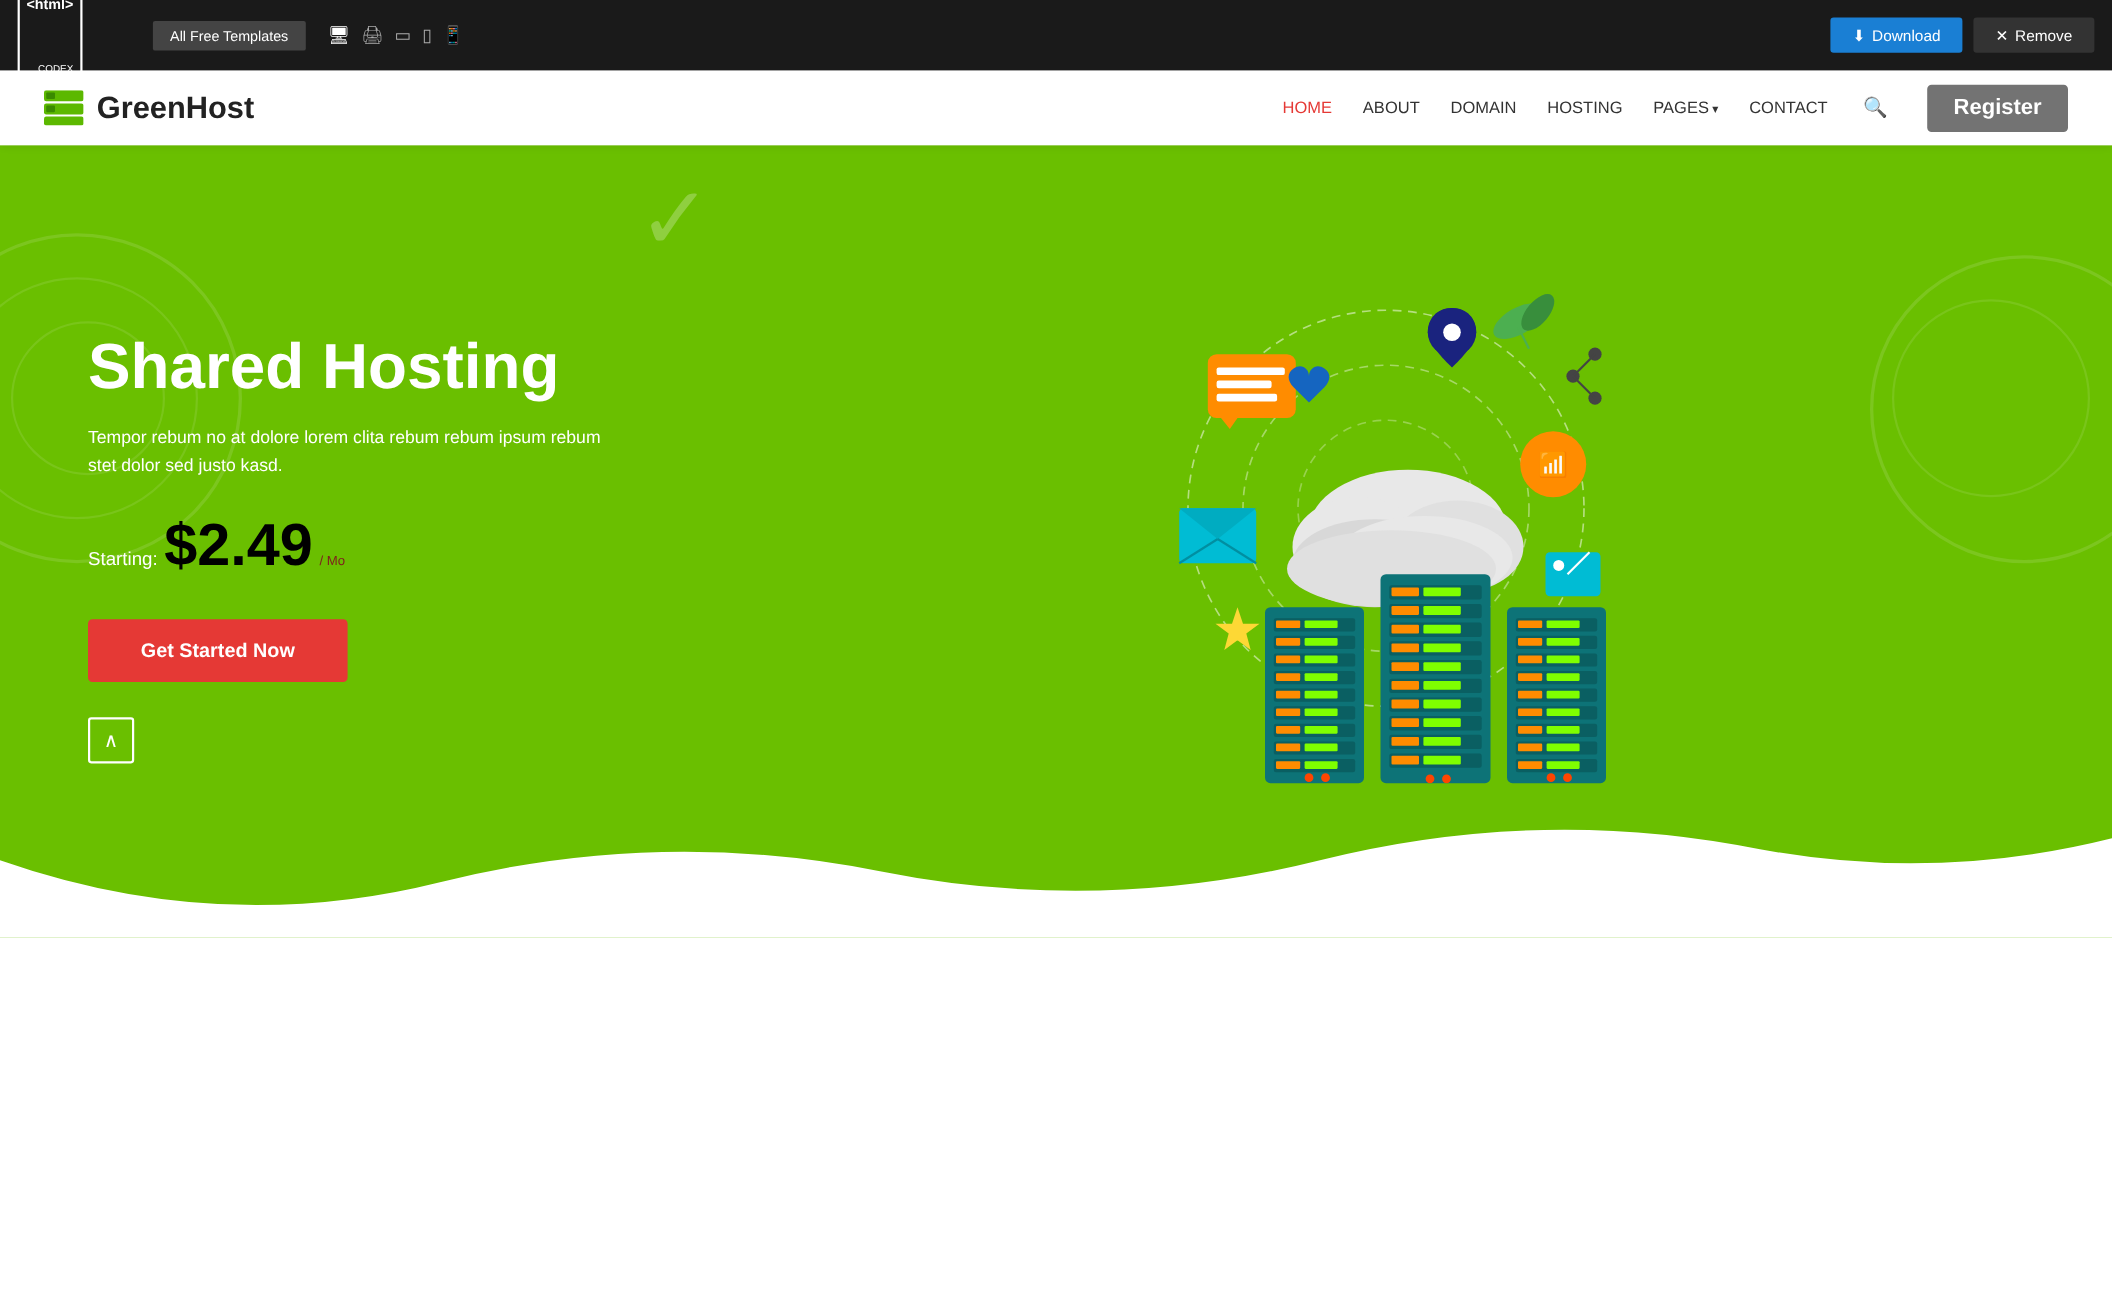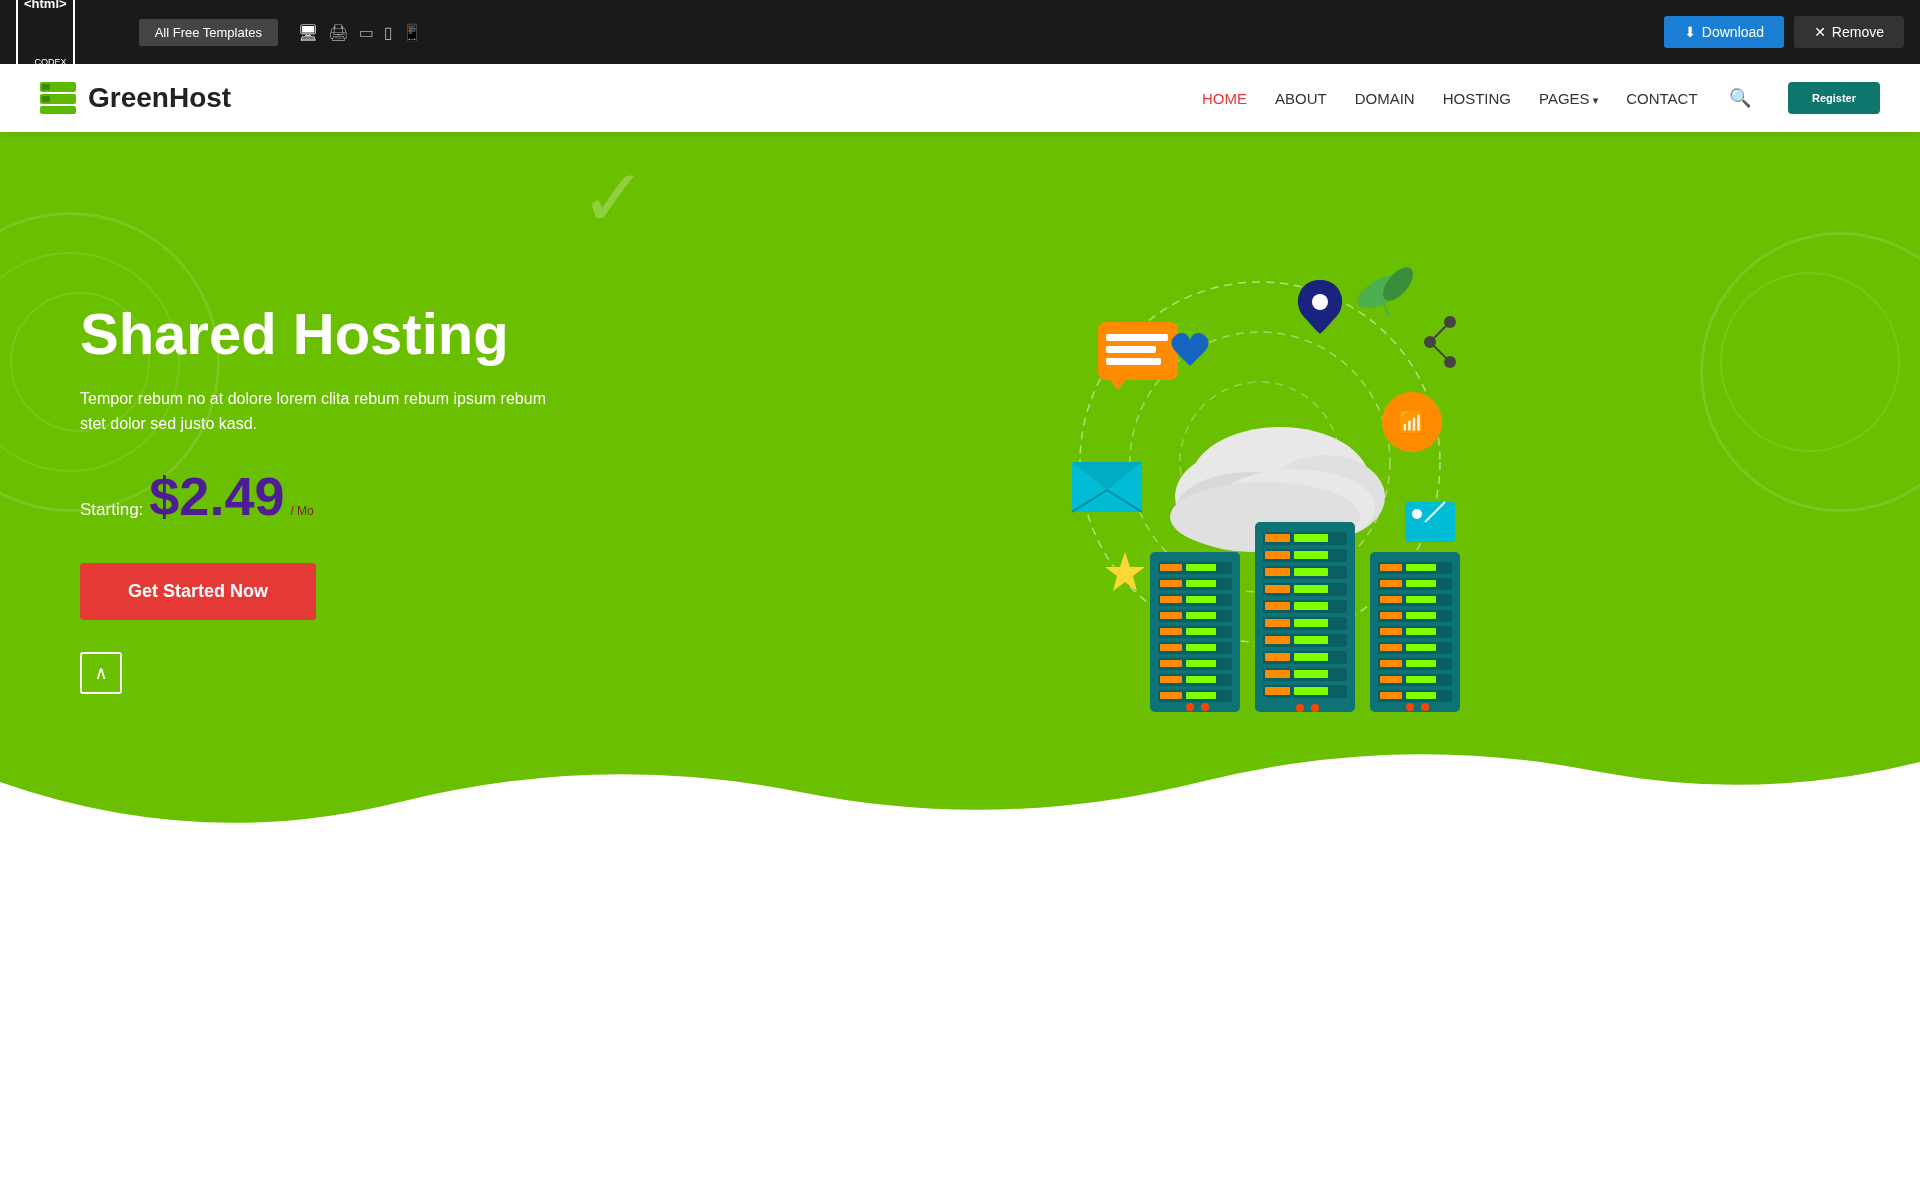--- a/index.html
+++ b/index.html
@@ -118,25 +118,25 @@
     }
     .nav-link.active { color: #e53935; }
     .nav-link.has-arrow::after { content: ' ▾'; font-size: 11px; }
     .nav-search {
       color: #e53935;
       font-size: 18px;
       cursor: pointer;
       margin-left: 4px;
     }
     .register-btn {
-      background: #0f766e;
+      background: #737373;
       color: #fff;
       border: none;
       padding: 10px 24px;
-      font-size: 11px;
+      font-size: 20px;
       font-weight: bold;
       cursor: pointer;
       border-radius: 4px;
       margin-left: 8px;
     }
 
     
     .hero {
       background: #6abf00;
       position: relative;
@@ -185,21 +185,21 @@
       margin-bottom: 36px;
       color: #fff;
     }
     .price-starting {
       font-size: 17px;
       color: #fff;
     }
     .price-amount {
       font-size: 54px;
       font-weight: bold;
-      color: #4c1d95;
+      color: #000000;
     }
     .price-period {
       font-size: 12px;
       color: #7f1d1d;
     }
     .get-started-btn {
       background: #e53935;
       color: #fff;
       border: none;
       padding: 18px 48px;

